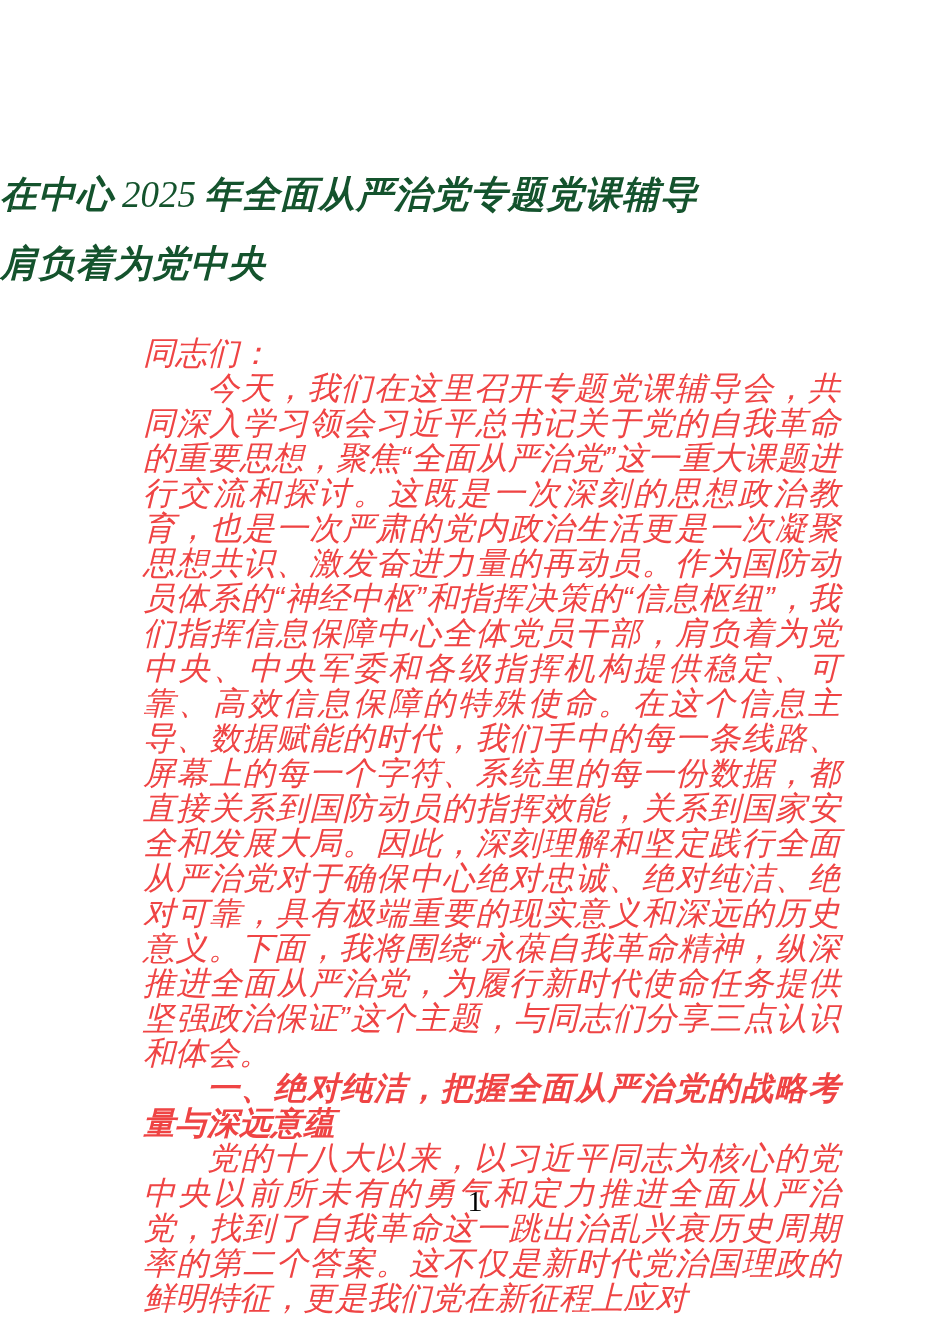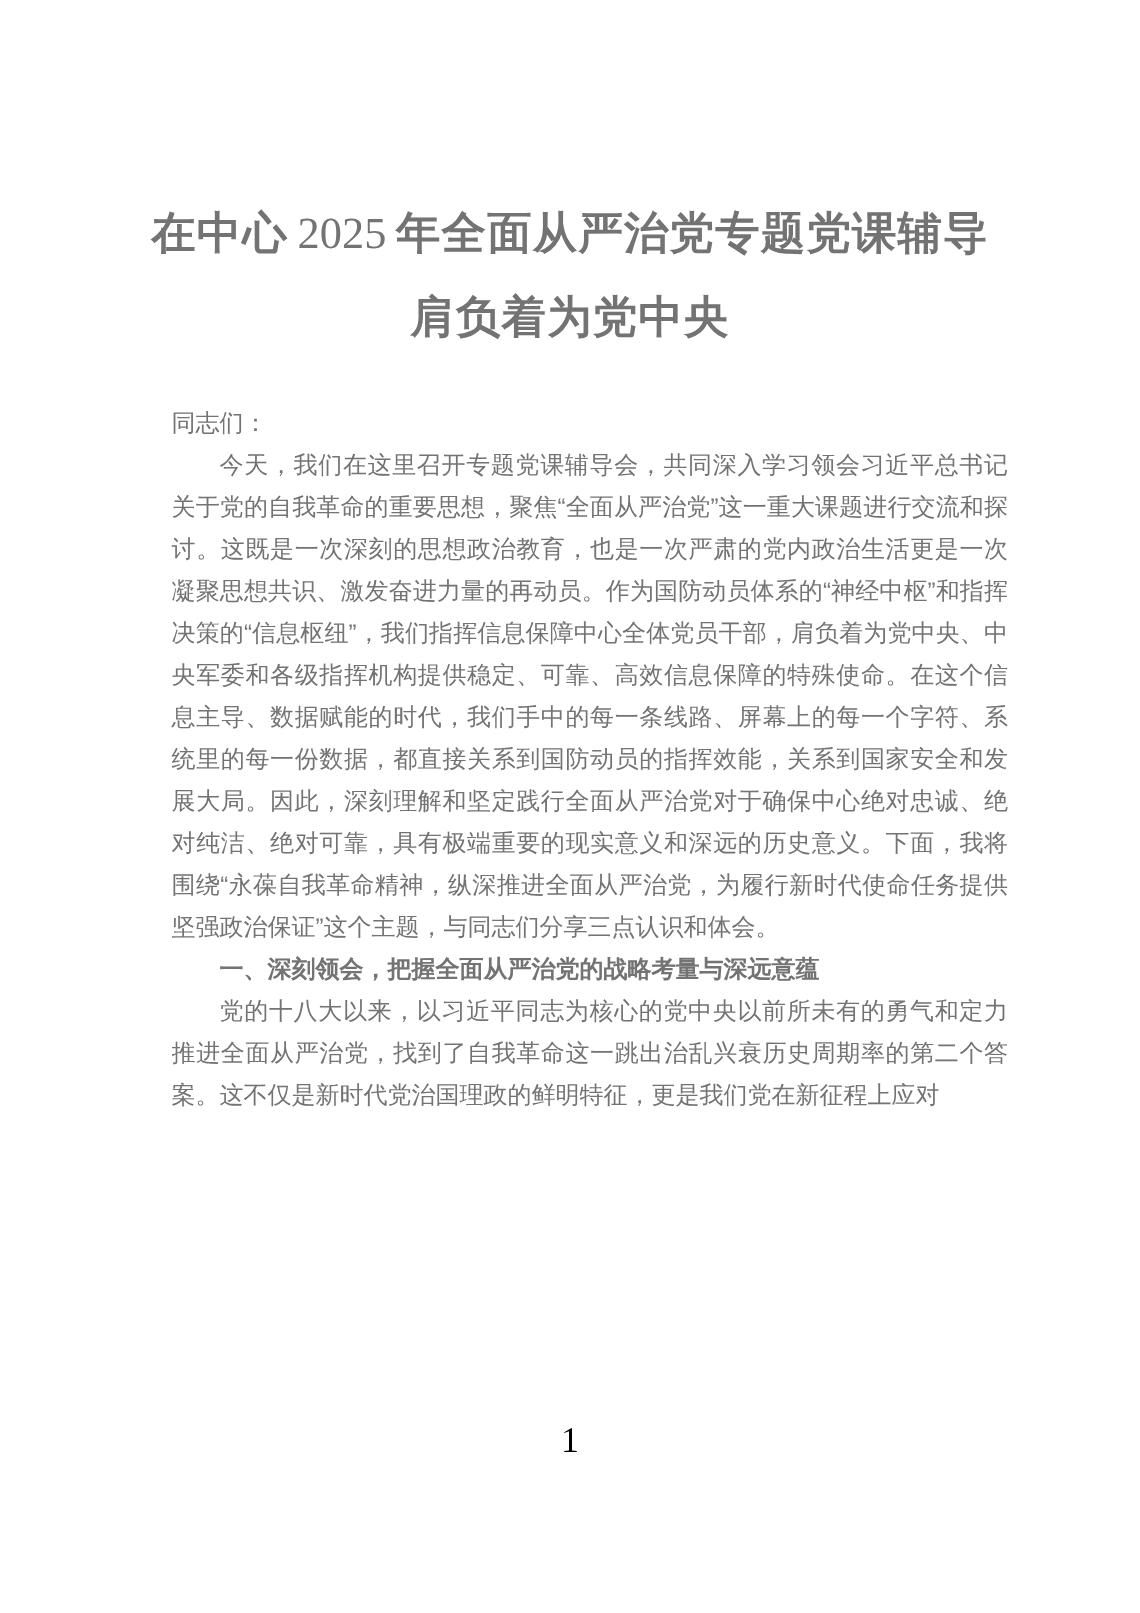--- a/index.html
+++ b/index.html
@@ -14,42 +14,43 @@
     background: #ffffff;
     color: #000000;
     overflow: hidden;
     font-family: "Liberation Sans", sans-serif;
   }
   .doc-title {
     position: absolute;
     top: 160px;
     left: 0;
     right: 0;
-    text-align: center;
     font-size: 37px;
     font-weight: 700;
     line-height: 69px;
-    color: #737373;
+    color: #14532d;
     letter-spacing: 1px;
+    font-style: italic;
   }
   .doc-title .year-num {
     font-family: "Liberation Serif", serif;
     font-weight: 400;
     letter-spacing: 0;
     margin: 0 8px;
   }
   .doc-body {
     position: absolute;
     top: 336px;
     left: 143px;
     width: 697px;
-    font-size: 20px;
+    font-size: 32px;
     line-height: 35px;
     text-align: justify;
-    color: #737373;
+    color: #ef4444;
+    font-style: italic;
   }
   .doc-body p {
     margin: 0;
     padding: 0;
   }
   .salutation {
     text-indent: 0;
   }
   .para {
     text-indent: 2em;
@@ -76,19 +77,19 @@
 <div class="page">
 
   <div class="doc-title">
     <div class="title-line"><span>在中心</span><span class="year-num">2025</span><span>年全面从严治党专题党课辅导</span></div>
     <div class="title-line">肩负着为党中央</div>
   </div>
 
   <div class="doc-body">
     <p class="salutation">同志们：</p>
     <p class="para">今天，我们在这里召开专题党课辅导会，共同深入学习领会习近平总书记关于党的自我革命的重要思想，聚焦“全面从严治党”这一重大课题进行交流和探讨。这既是一次深刻的思想政治教育，也是一次严肃的党内政治生活更是一次凝聚思想共识、激发奋进力量的再动员。作为国防动员体系的“神经中枢”和指挥决策的“信息枢纽”，我们指挥信息保障中心全体党员干部，肩负着为党中央、中央军委和各级指挥机构提供稳定、可靠、高效信息保障的特殊使命。在这个信息主导、数据赋能的时代，我们手中的每一条线路、屏幕上的每一个字符、系统里的每一份数据，都直接关系到国防动员的指挥效能，关系到国家安全和发展大局。因此，深刻理解和坚定践行全面从严治党对于确保中心绝对忠诚、绝对纯洁、绝对可靠，具有极端重要的现实意义和深远的历史意义。下面，我将围绕“永葆自我革命精神，纵深推进全面从严治党，为履行新时代使命任务提供坚强政治保证”这个主题，与同志们分享三点认识和体会。</p>
-    <p class="section-heading">一、深刻领会，把握全面从严治党的战略考量与深远意蕴</p>
+    <p class="section-heading">一、绝对纯洁，把握全面从严治党的战略考量与深远意蕴</p>
     <p class="para">党的十八大以来，以习近平同志为核心的党中央以前所未有的勇气和定力推进全面从严治党，找到了自我革命这一跳出治乱兴衰历史周期率的第二个答案。这不仅是新时代党治国理政的鲜明特征，更是我们党在新征程上应对</p>
   </div>
 
   <div class="page-number">1</div>
 
 </div>
 
 </body></html>

